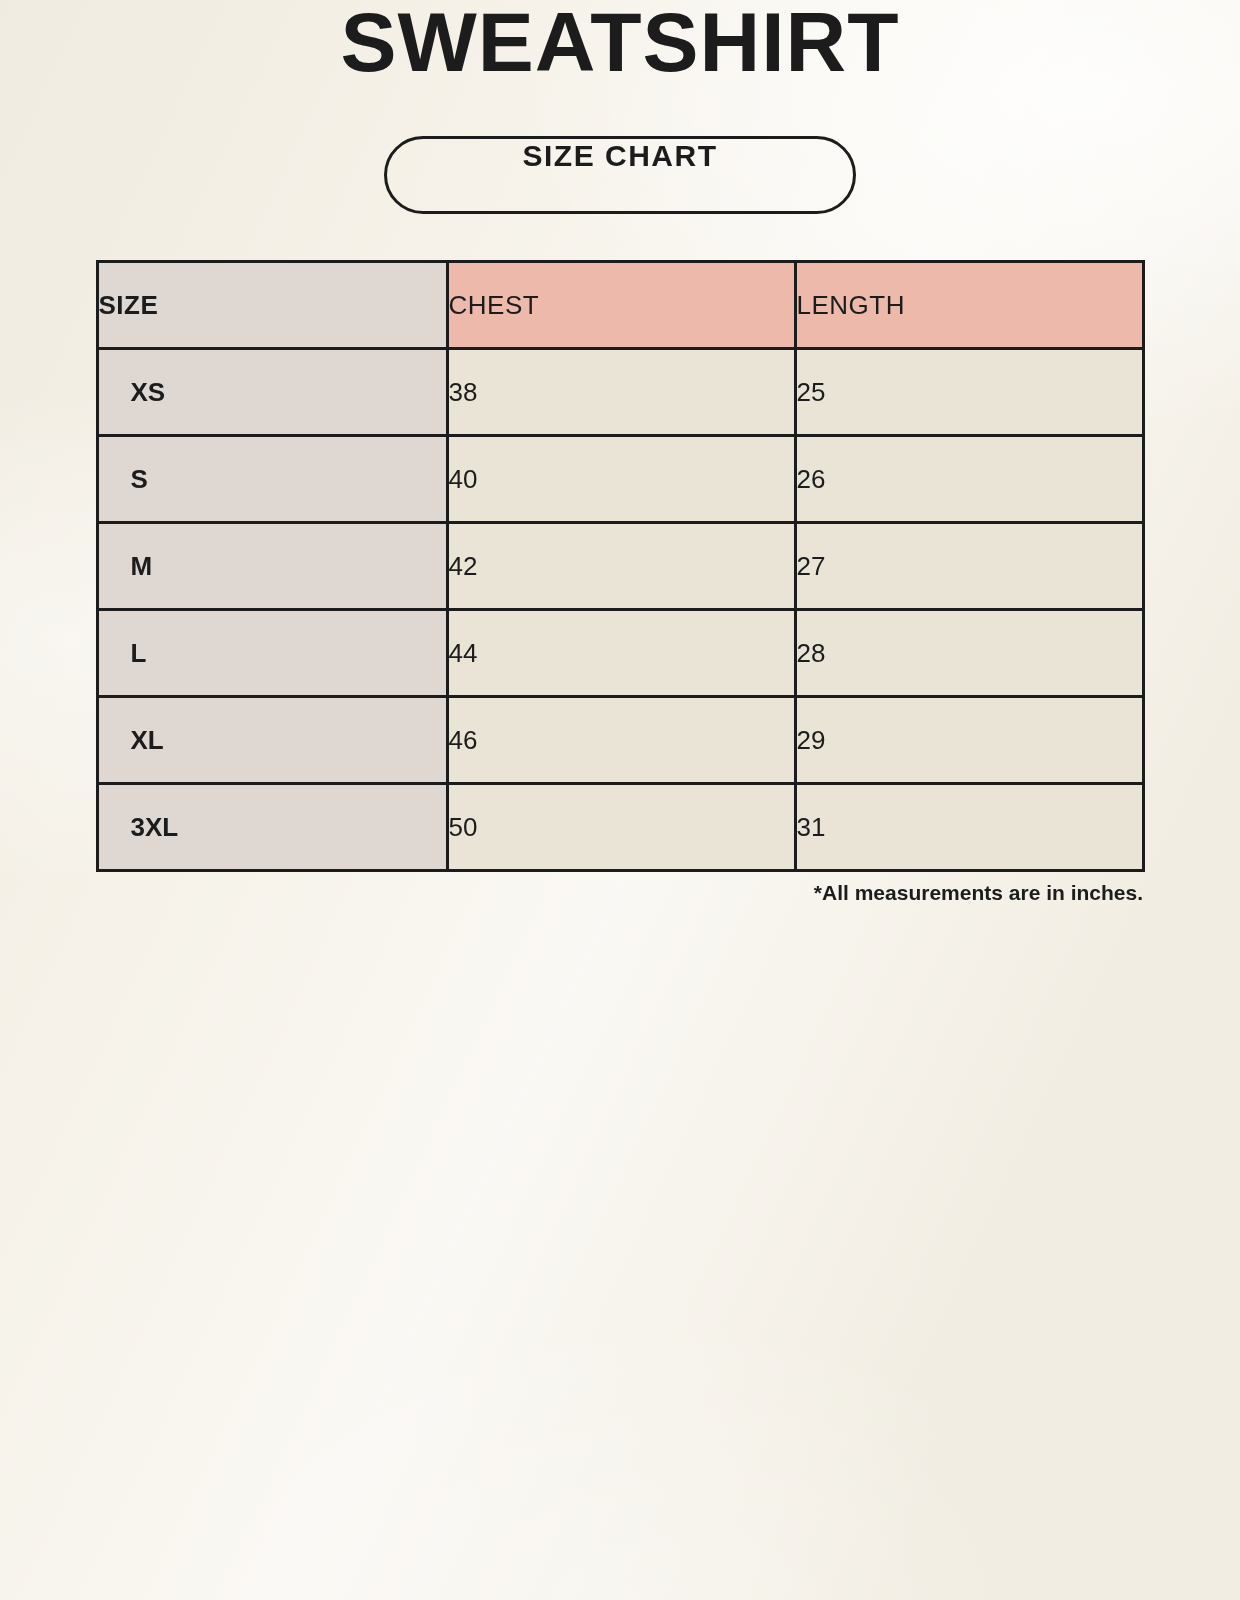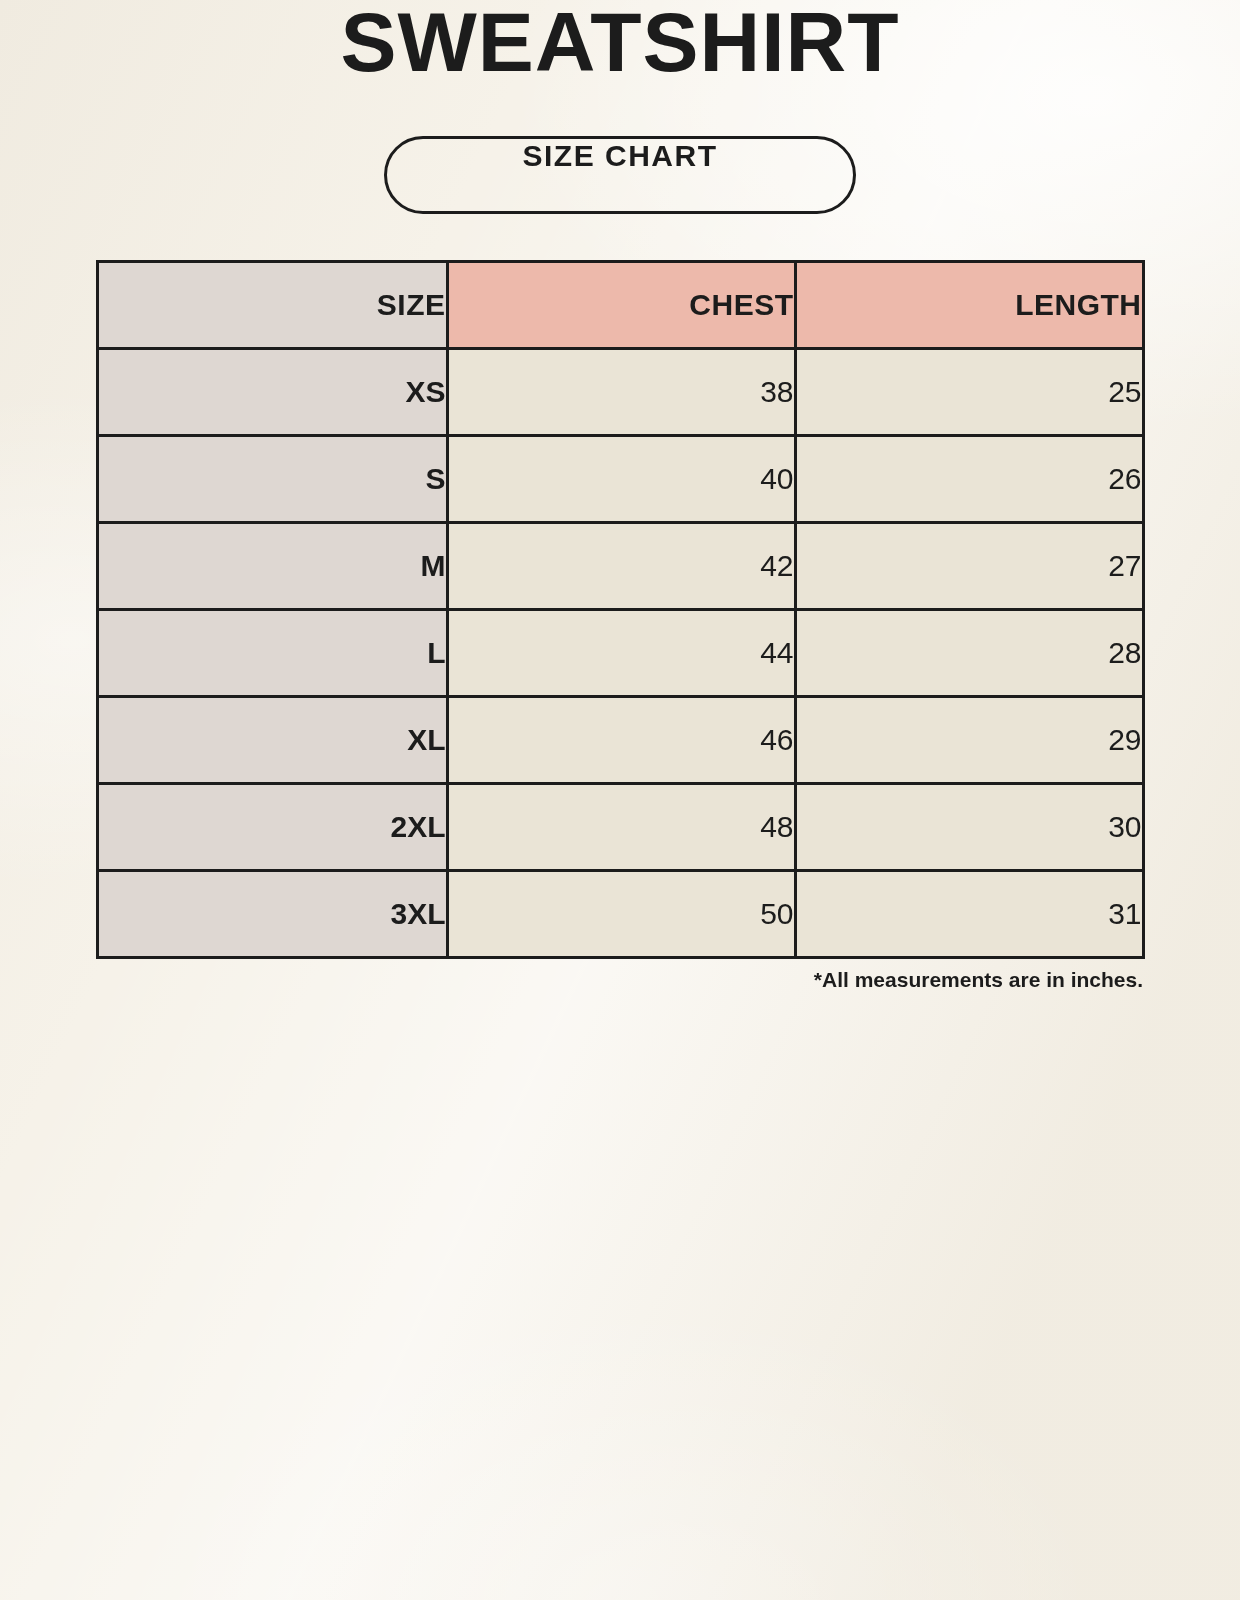--- a/index.html
+++ b/index.html
@@ -54,36 +54,35 @@
     table-layout: fixed;
   }
 
   .size-table col.col-size   { width: 350px; }
   .size-table col.col-chest  { width: 348px; }
   .size-table col.col-length { width: 348px; }
 
   .size-table th, .size-table td {
     border: 3px solid var(--border, #1c1c1c);
     height: 87px;
-    text-align: right;
+    text-align: left;
     vertical-align: middle;
-    font-size: 30px;
+    font-size: 26px;
   }
 
   .size-table th.corner-header {
     background: var(--size-col-gray, #ded7d2);
     font-weight: bold;
     letter-spacing: 0.5px;
   }
 
   .size-table th.measure-header {
     background: var(--header-pink, #edb9ab);
-    font-weight: bold;
+    font-weight: normal;
     letter-spacing: 0.5px;
-    padding-left: 28px;
   }
 
   .size-table th.row-header {
     background: var(--size-col-gray, #ded7d2);
     font-weight: bold;
     padding-left: 32px;
   }
 
   .size-table td.data-cell {
     background: var(--cell-cream, #eae4d6);
@@ -141,25 +140,20 @@
         <th class="row-header">L</th>
         <td class="data-cell">44</td>
         <td class="data-cell">28</td>
       </tr>
       <tr>
         <th class="row-header">XL</th>
         <td class="data-cell">46</td>
         <td class="data-cell">29</td>
       </tr>
       <tr>
-        <th class="row-header">2XL</th>
-        <td class="data-cell">48</td>
-        <td class="data-cell">30</td>
-      </tr>
-      <tr>
         <th class="row-header">3XL</th>
         <td class="data-cell">50</td>
         <td class="data-cell">31</td>
       </tr>
     </tbody>
 </table>
 
 <div class="footnote">*All measurements are in inches.</div>
 
 </body></html>

